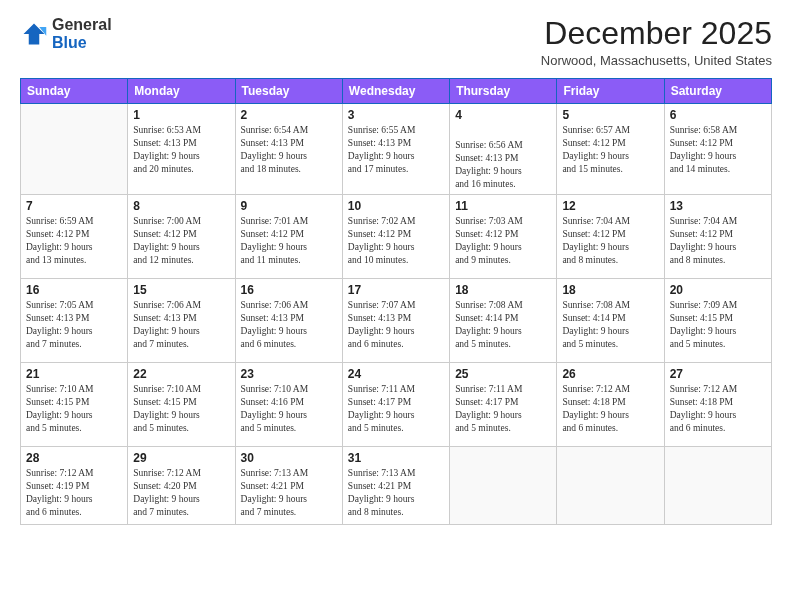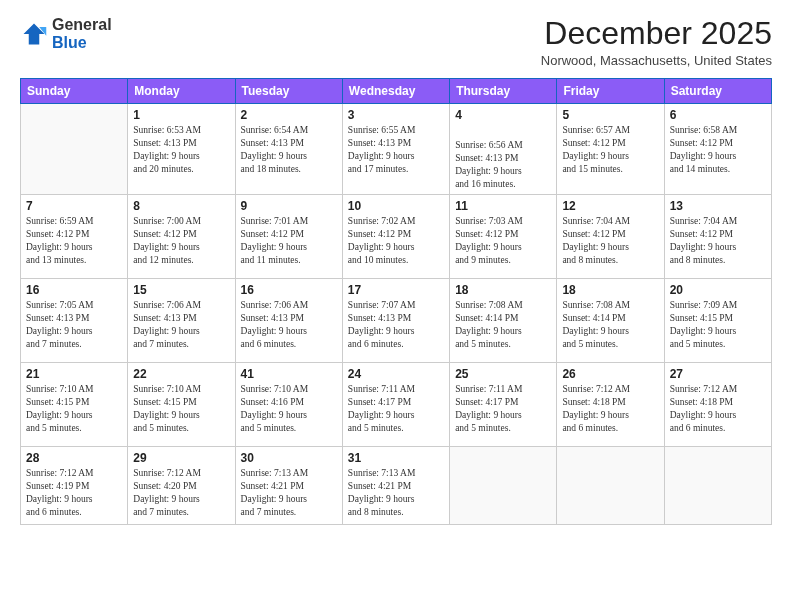--- a/index.html
+++ b/index.html
@@ -286,21 +286,21 @@
 and 5 minutes.</div>
           </td>
           <td>
             <span class="day-number">22</span>
             <div class="day-info" style="white-space: pre-line;">Sunrise: 7:10 AM
 Sunset: 4:15 PM
 Daylight: 9 hours
 and 5 minutes.</div>
           </td>
           <td>
-            <span class="day-number">41</span>
+            <span class="day-number">23</span>
             <div class="day-info" style="white-space: pre-line;">Sunrise: 7:10 AM
 Sunset: 4:16 PM
 Daylight: 9 hours
 and 5 minutes.</div>
           </td>
           <td>
             <span class="day-number">24</span>
             <div class="day-info" style="white-space: pre-line;">Sunrise: 7:11 AM
 Sunset: 4:17 PM
 Daylight: 9 hours

